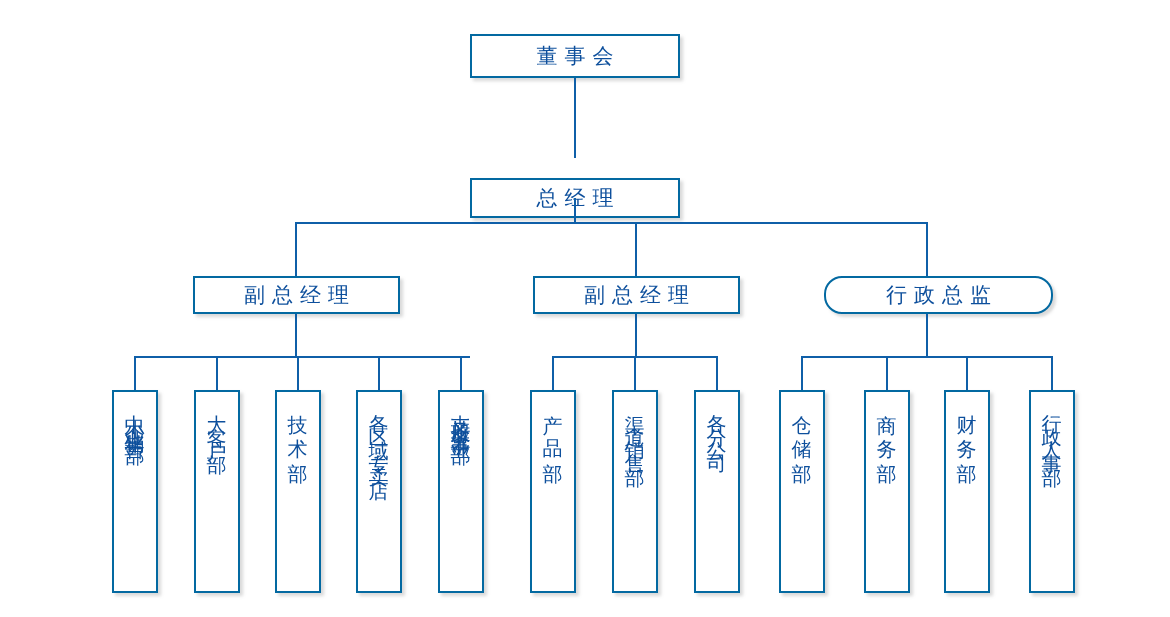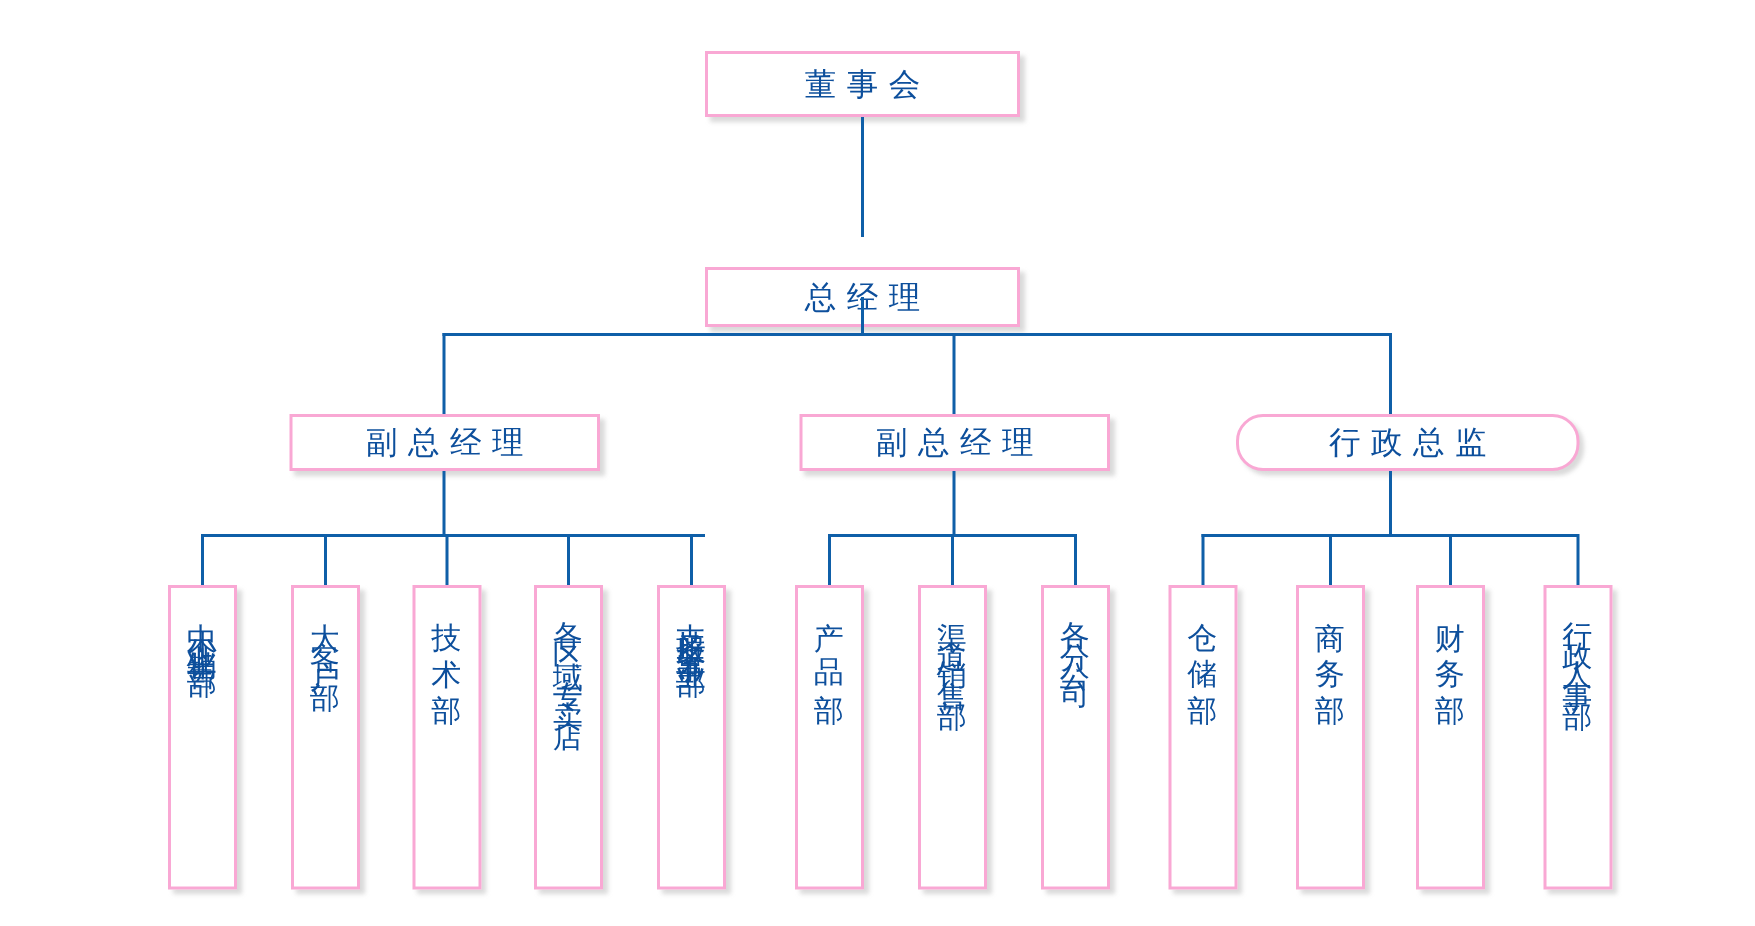--- a/index.html
+++ b/index.html
@@ -15,21 +15,21 @@
     width: 1170px;
     height: 617px;
     background: #ffffff;
     overflow: hidden;
   }
   
   .node {
     position: absolute;
     box-sizing: border-box;
     background: #ffffff;
-    border: 2px solid #f9a8d4;
+    border: 2px solid #0369a1;
     box-shadow: 3px 3px 3px rgba(150,150,150,0.35);
     display: flex;
     align-items: center;
     justify-content: center;
     color: #0d4f9c;
   }
   .node .label {
     display: block;
     text-align: center;
     color: #0d4f9c;

